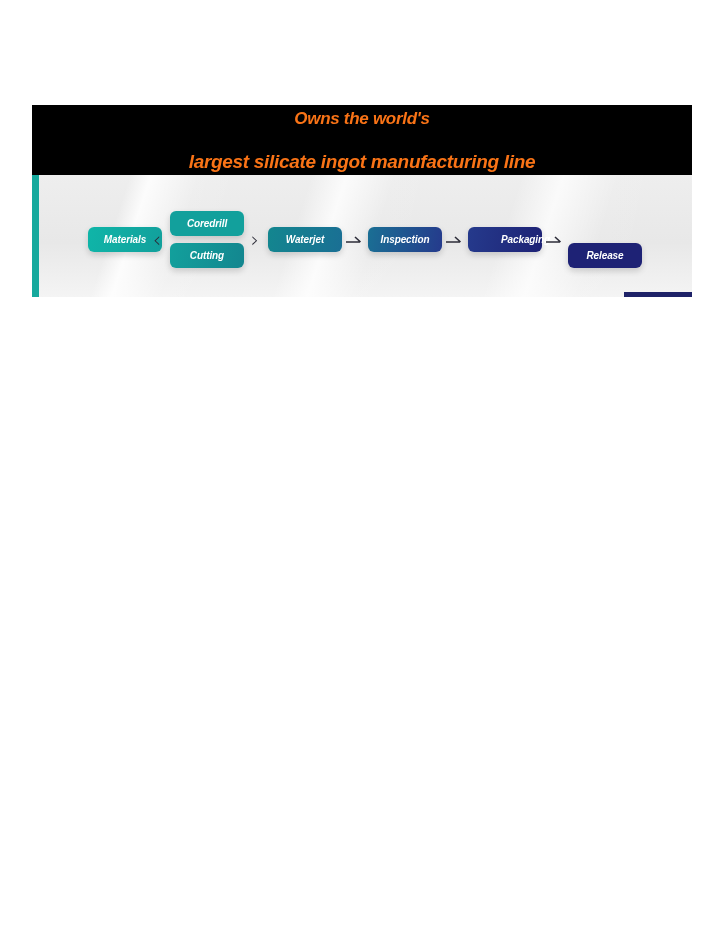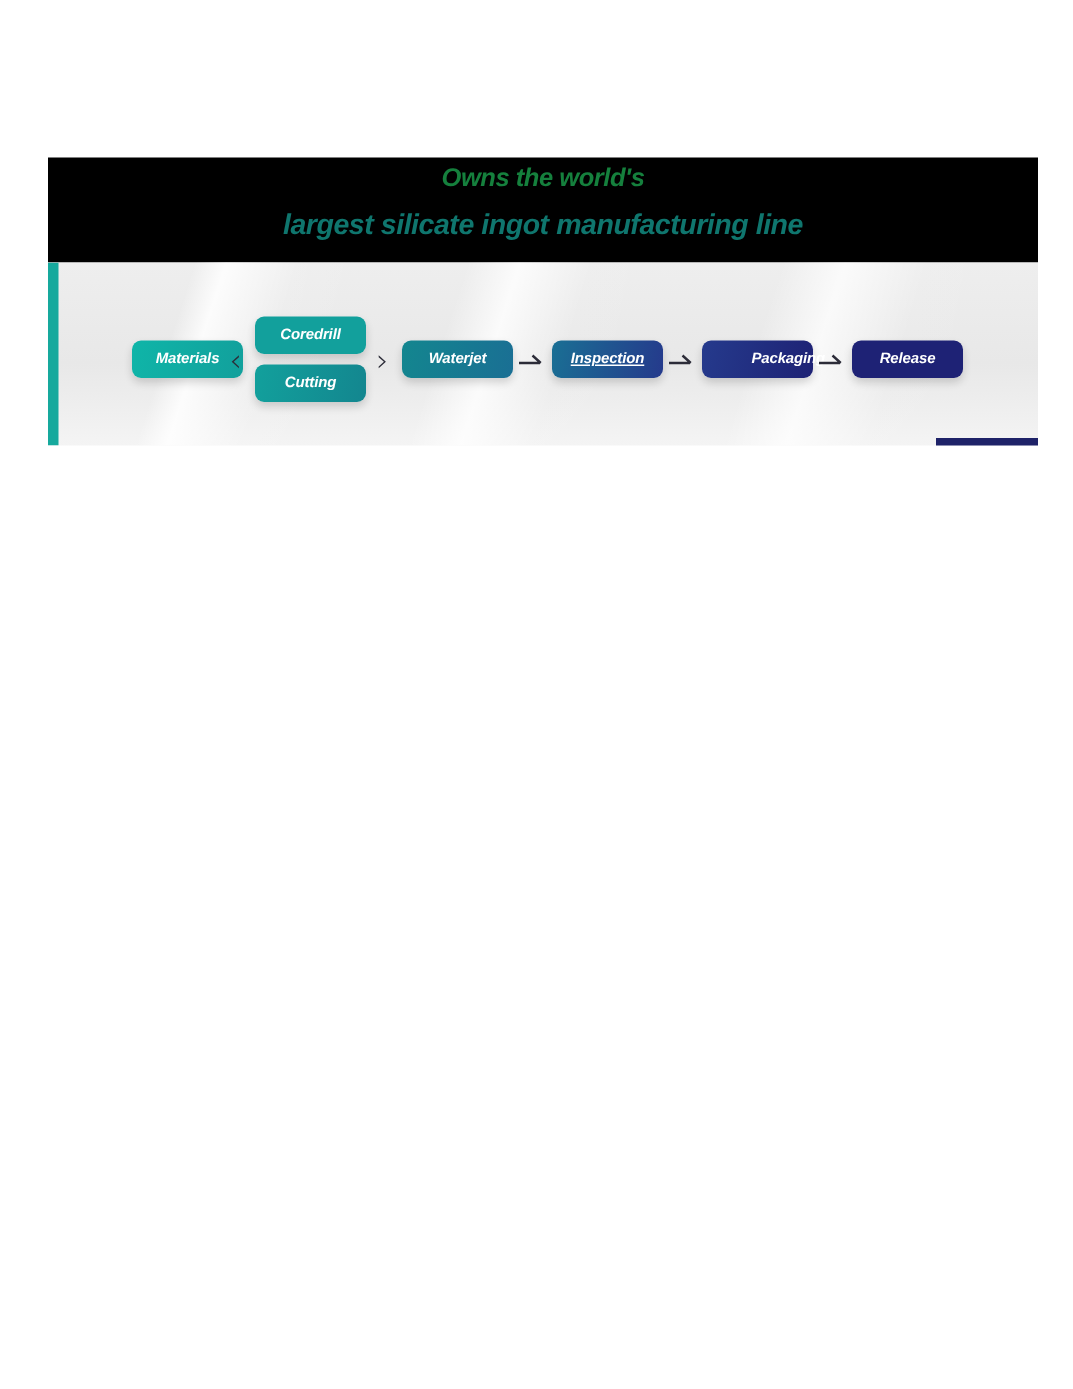--- a/index.html
+++ b/index.html
@@ -41,32 +41,32 @@
     width: 660px;
     text-align: center;
   }
   #headline-primary {
     margin: 0;
     padding-top: 3px;
     font-size: 17px;
     font-weight: bold;
     font-style: italic;
     letter-spacing: -0.3px;
-    color: #15803d;
+    color: #f97316;
     line-height: 22px;
     white-space: nowrap;
   }
   #headline-secondary {
-    margin: 4px;
+    margin: 15px;
     padding-top: 5px;
     font-size: 19px;
     font-weight: bold;
     font-style: italic;
     letter-spacing: -0.3px;
-    color: #0f766e;
+    color: #f97316;
     line-height: 24px;
     white-space: nowrap;
   }
 
   
   #diagram-panel {
     position: absolute;
     left: 0;
     top: 70px;
     width: 660px;
@@ -135,21 +135,21 @@
     box-sizing: border-box;
   }
 
   
   #node-materials  { left: 40px;  top: 52px; width: 74px; margin-left: 16px; }
   #node-coredrill  { left: 138px; top: 36px; width: 74px; }
   #node-cutting    { left: 138px; top: 68px; width: 74px; }
   #node-waterjet   { left: 236px; top: 52px; width: 74px; }
   #node-inspection { left: 336px; top: 52px; width: 74px; }
   #node-packaging  { left: 436px; top: 52px; width: 74px; }
-  #node-release    { left: 536px; top: 52px; width: 74px; }
+  #node-release    { left: 536px; top: 68px; width: 74px; }
 
   
   .bracket {
     position: absolute;
     top: 54px;
     width: 14px;
     height: 22px;
     color: #2c2c38;
     font-size: 21px;
     line-height: 22px;
@@ -209,21 +209,21 @@
       <div class="node" id="node-waterjet" style="background: linear-gradient(100deg, rgb(19, 134, 143) 0%, rgb(26, 111, 148) 100%);">
         <span>Waterjet</span>
       </div>
 
       <div class="arrow" id="arrow-1">
         <svg width="22" height="14" viewBox="0 0 22 14">
           <path d="M2 10 H16 M11 5 L16.5 10" stroke="#2c2c38" stroke-width="1.6" fill="none"></path>
         </svg>
       </div>
 
-      <div class="node" id="node-inspection" style="background: linear-gradient(100deg, rgb(26, 111, 148) 0%, rgb(37, 58, 140) 100%); text-decoration: underline;">
+      <div class="node" id="node-inspection" style="background: linear-gradient(100deg, rgb(26, 111, 148) 0%, rgb(37, 58, 140) 100%);">
         <span>Inspection</span>
       </div>
 
       <div class="arrow" id="arrow-2">
         <svg width="22" height="14" viewBox="0 0 22 14">
           <path d="M2 10 H16 M11 5 L16.5 10" stroke="#2c2c38" stroke-width="1.6" fill="none"></path>
         </svg>
       </div>
 
       <div class="node" id="node-packaging" style="background: linear-gradient(100deg, rgb(37, 58, 140) 0%, rgb(30, 34, 117) 100%); padding-left: 41px;">

